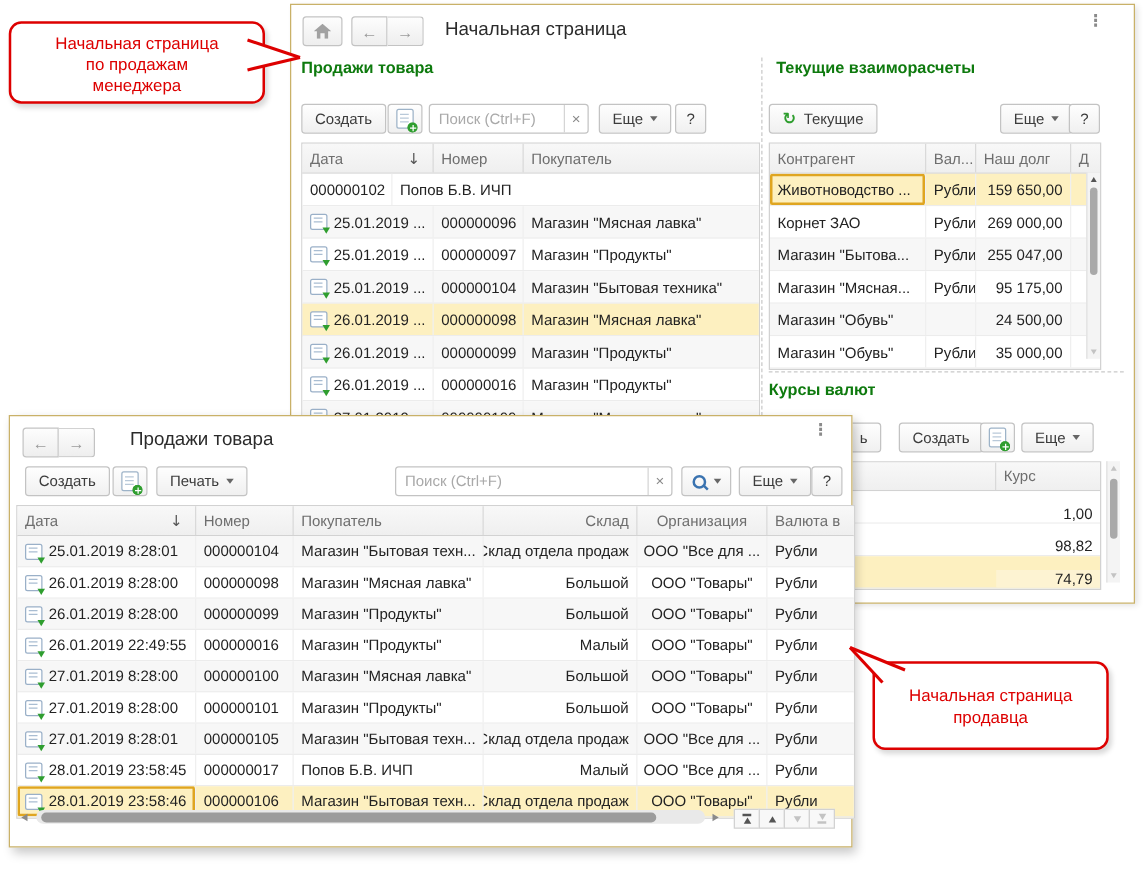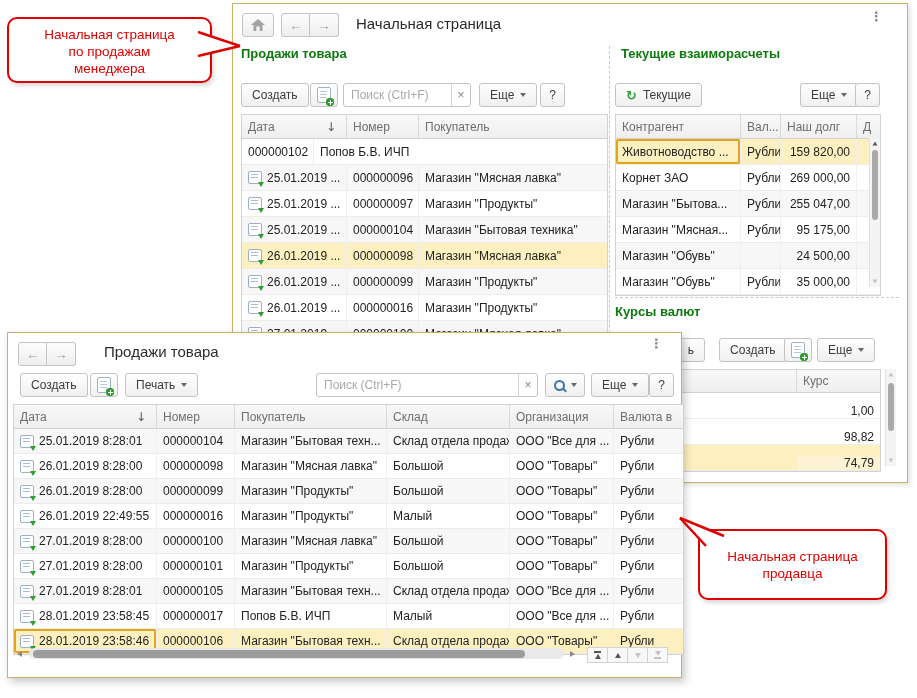--- a/index.html
+++ b/index.html
@@ -81,21 +81,21 @@
   .st .c1{width:125px;} .st .c2{width:40px;} .st .c3{width:76px;} .st .c4{width:13px;flex:1;}
 
   
   .rt .thead{height:22px;} .rt .trow{height:25px;align-items:flex-end;}
   .rt .c1{width:181px;} .rt .c2{width:73px;flex:1;}
   .rt .trow.sel .c1{background:#fbe289;}
   .rt .trow.sel .c2{background:#fdf3d2;}
 
   
   .fs .thead{height:23px;} .fs .trow{height:24px;}
-  .fs .c1{width:143px;} .fs .c2{width:78px;} .fs .c3{width:152px;} .fs .c4{width:123px;} .fs .c5{width:104px;} .fs .c6{width:63px;flex:1;}
+  .fs .c1{width:143px;} .fs .c2{width:78px;} .fs .c3{width:152px;} .fs .c4{width:123px;justify-content:flex-end;} .fs .c5{width:104px;justify-content:center;} .fs .c6{width:63px;flex:1;}
 
   
   .vscroll{position:absolute;width:11px;background:#f4f4f4;border-left:1px solid #e0e0e0;box-sizing:border-box;}
   .vthumb{position:absolute;left:2px;width:6px;background:#a9a9a9;border-radius:3px;}
   .tri{width:0;height:0;display:inline-block;}
   .tri-u{border-left:3.5px solid transparent;border-right:3.5px solid transparent;border-bottom:5px solid #555;}
   .tri-d{border-left:3.5px solid transparent;border-right:3.5px solid transparent;border-top:5px solid #555;}
   .tri-l{border-top:3.5px solid transparent;border-bottom:3.5px solid transparent;border-right:5px solid #8a8a8a;}
   .tri-r{border-top:3.5px solid transparent;border-bottom:3.5px solid transparent;border-left:5px solid #8a8a8a;}
   .tri.gray{border-bottom-color:#c3c3c3;border-top-color:#c3c3c3;}
@@ -264,21 +264,21 @@
         <div class="c c3">
             <span>Наш долг</span>
           </div>
         <div class="c c4">
             <span>Д</span>
           </div>
       </div>
       <div class="trow sel">
         <div class="c c1 focuscell">Животноводство ...</div>
         <div class="c c2">Рубли</div>
-        <div class="c c3 num">159 820,00</div>
+        <div class="c c3 num">159 650,00</div>
         <div class="c c4"></div>
       </div>
       <div class="trow">
         <div class="c c1">Корнет ЗАО</div>
         <div class="c c2">Рубли</div>
         <div class="c c3 num">269 000,00</div>
         <div class="c c4"></div>
       </div>
       <div class="trow alt">
         <div class="c c1">Магазин "Бытова...</div>

